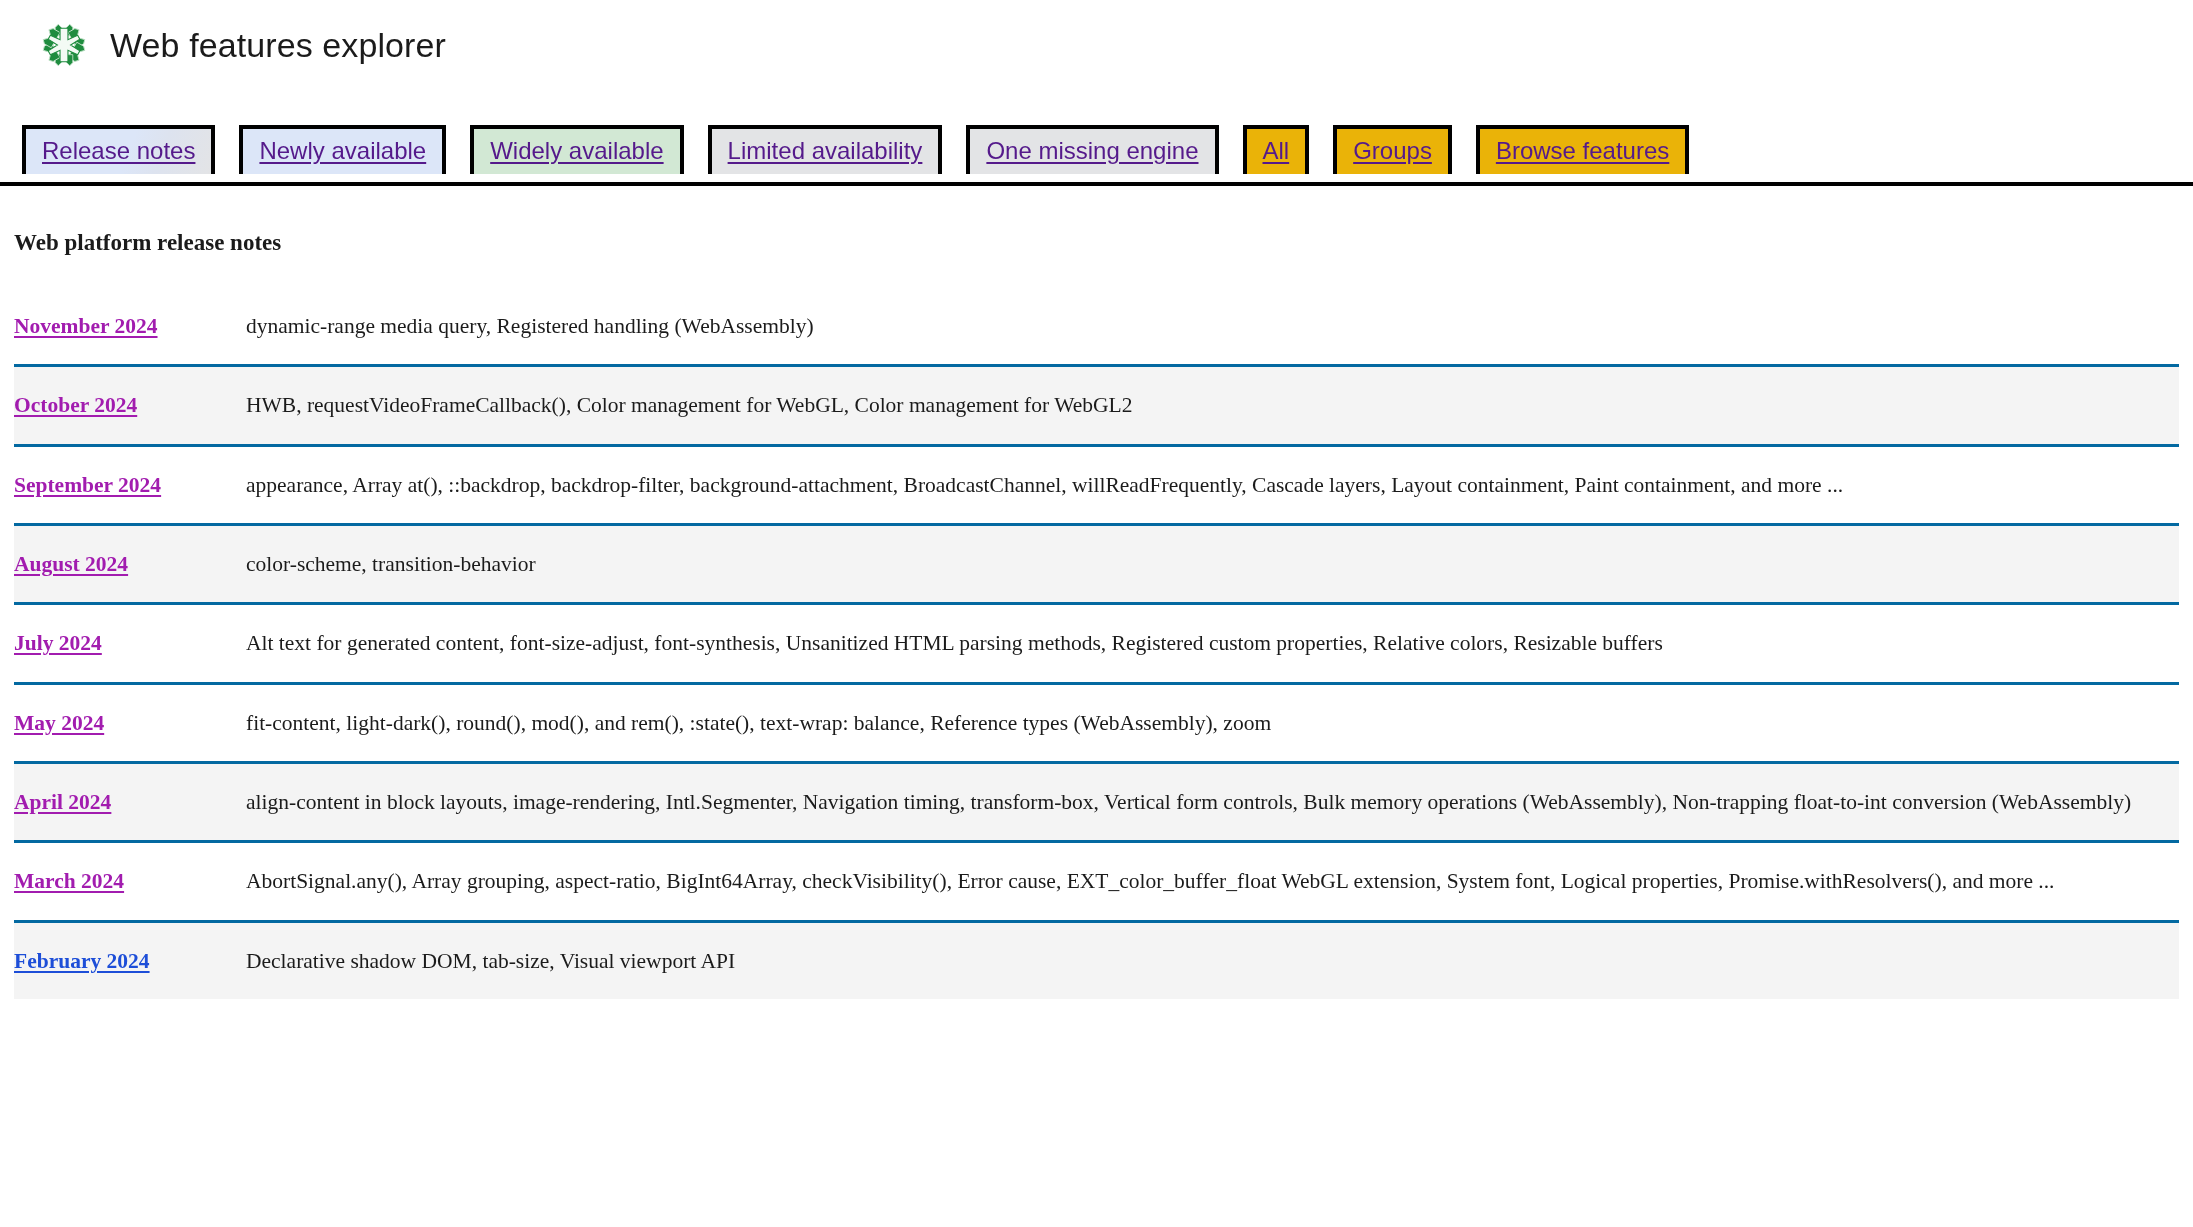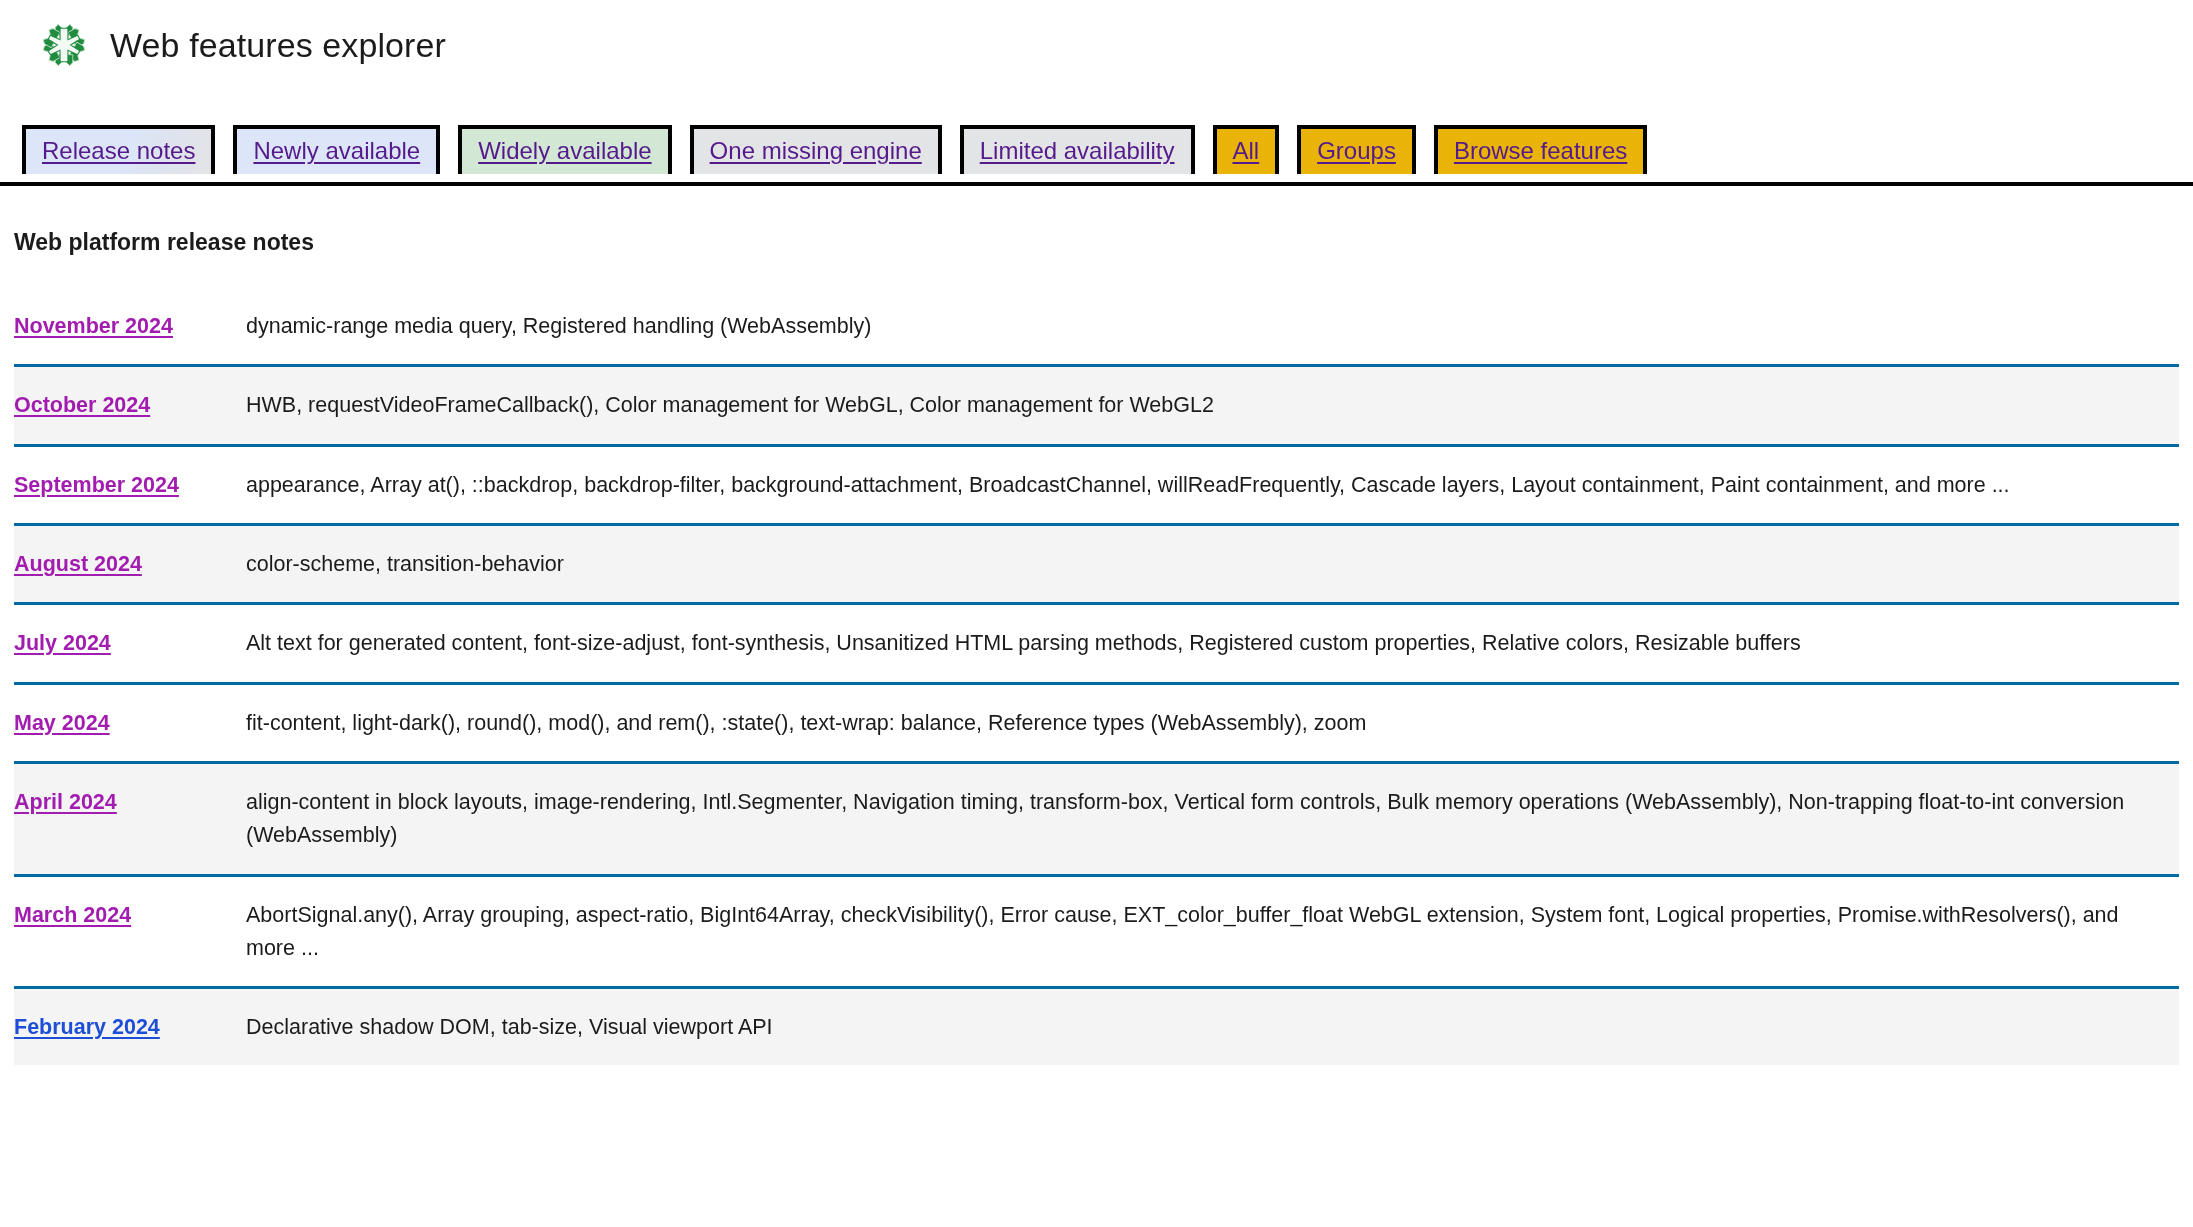--- a/index.html
+++ b/index.html
@@ -41,21 +41,21 @@
 
   
   .nav-wrap {
     border-bottom: 4px solid #000000;
     padding: 0 0 0 14px;
     margin-top: 41px;
   }
   .nav-list {
     display: flex;
     align-items: flex-end;
-    gap: 18px;
+    gap: 24px;
     list-style: none;
     margin: 0;
     padding: 8px;
   }
   .nav-item {
     border: 4px solid #000000;
     border-bottom: none;
     padding: 10px 16px 11px 16px;
     line-height: 1;
   }
@@ -71,20 +71,21 @@
   .nav-item.bg-green { background: #d2e8d4; }
   .nav-item.bg-gray  { background: #e3e4e6; }
   .nav-item.bg-white { background: #eab308; }
   .nav-item.bg-split {
     background: linear-gradient(110deg, #dce6f8 0%, #dce6f8 55%, #dde3ef 72%, #e3e4e6 100%);
   }
 
   
   .main {
     padding: 0 14px;
+    font-family: Liberation Serif, serif;
   }
   .section-title {
     font-size: 23px;
     font-weight: bold;
     color: #1b1b1b;
     margin: 45px 0 0 0;
     line-height: 1;
   }
 
   
@@ -171,24 +172,24 @@
     <li class="nav-item bg-split">
       <a>Release notes</a>
     </li>
     <li class="nav-item bg-blue">
       <a>Newly available</a>
     </li>
     <li class="nav-item bg-green">
       <a>Widely available</a>
     </li>
     <li class="nav-item bg-gray">
+      <a>Limited availability</a>
+    </li>
+    <li class="nav-item bg-gray">
       <a>One missing engine</a>
-    </li>
-    <li class="nav-item bg-gray">
-      <a>Limited availability</a>
     </li>
     <li class="nav-item bg-white">
       <a>All</a>
     </li>
     <li class="nav-item bg-white">
       <a>Groups</a>
     </li>
     <li class="nav-item bg-white">
       <a>Browse features</a>
     </li>

